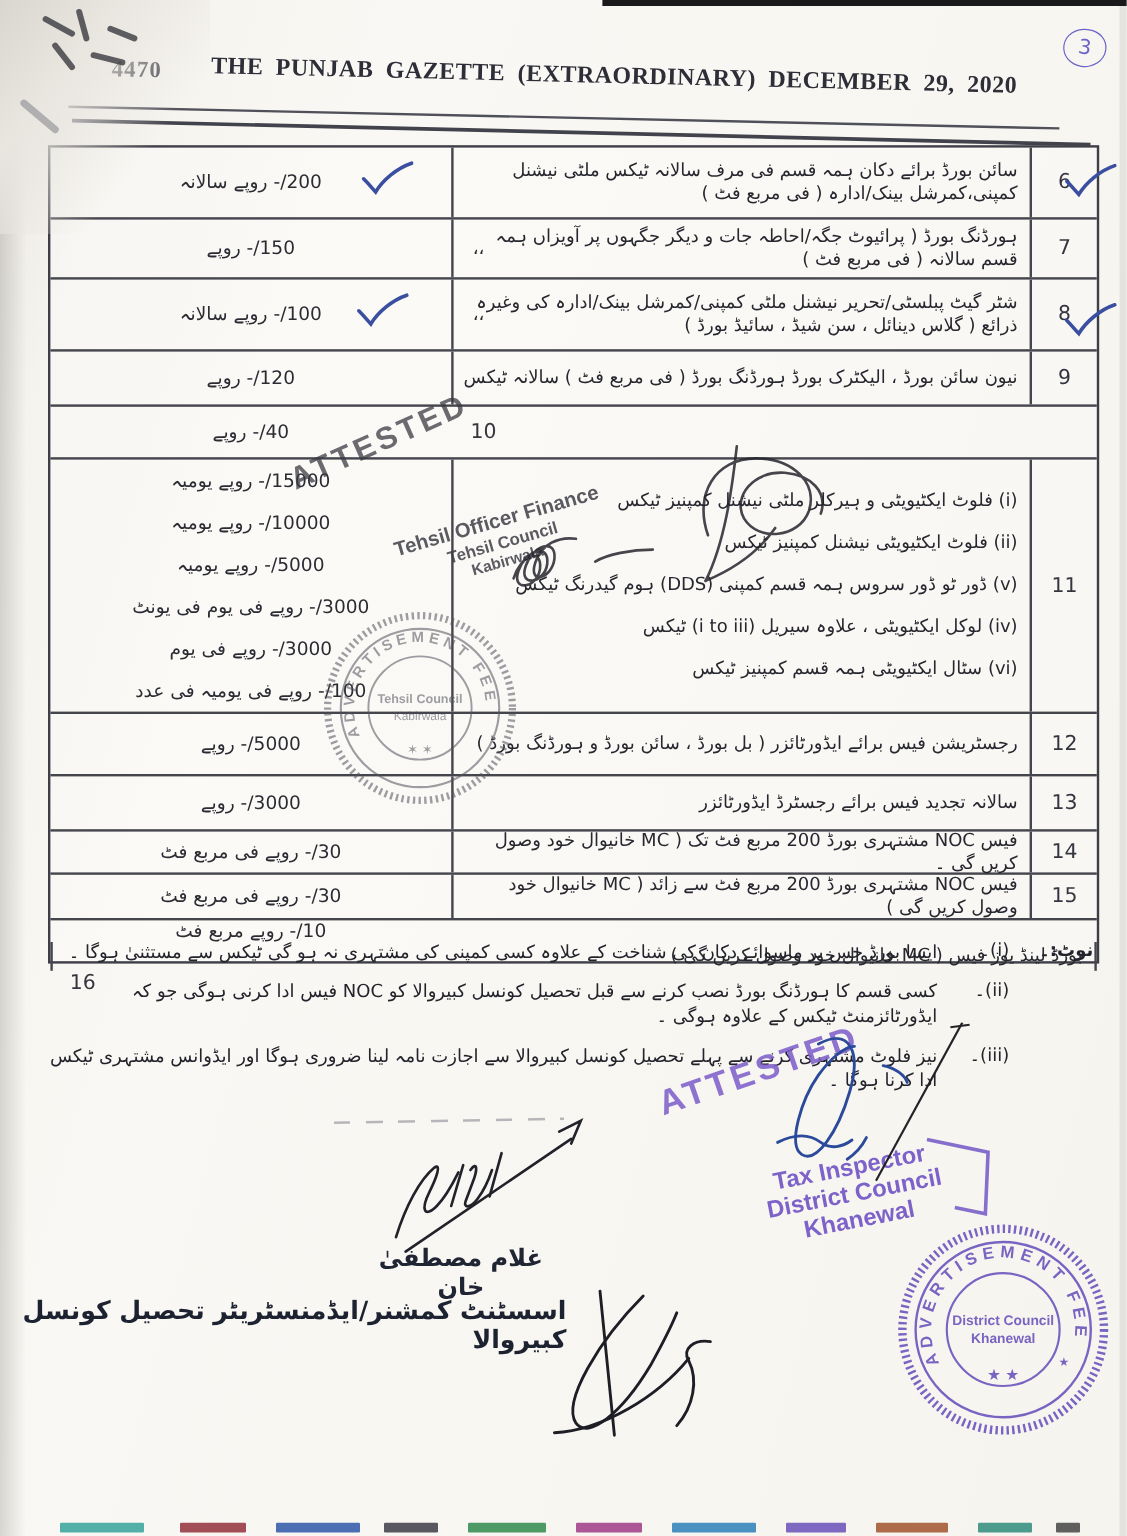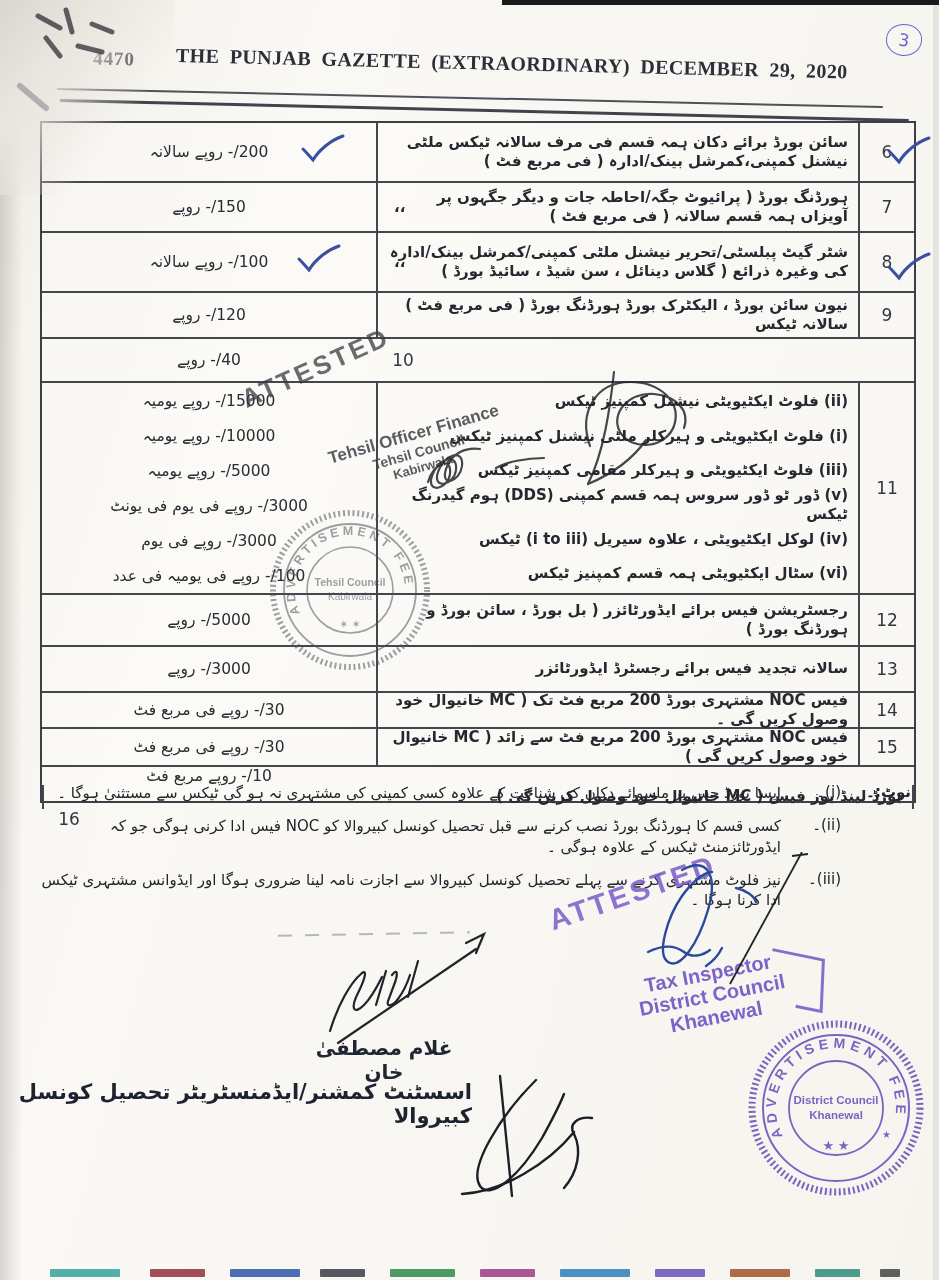--- a/index.html
+++ b/index.html
@@ -21,21 +21,21 @@
     border-radius:50% 46% 52% 48%;display:flex;align-items:center;justify-content:center;
     color:#6a64c8;font-size:17px;transform:rotate(8deg);}
   
   .ftable{left:40px;top:121px;width:872px;border:2px solid #3e3e46;background:rgba(255,255,255,.25);z-index:1;}
   .trow{display:flex;border-bottom:2px solid #45454d;}
   .trow:last-child{border-bottom:none;flex-direction:column;}
   .cell{box-sizing:border-box;}
   .fee{width:334px;display:flex;flex-direction:column;justify-content:center;}
   .fee-line{text-align:center;font-size:15.5px;color:#2b2b33;}
   .desc{flex:1;border-left:2px solid #45454d;border-right:2px solid #45454d;
-    display:flex;flex-direction:column;justify-content:center;padding:2px 10px 2px 8px;position:relative;font-weight:bold;}
+    display:flex;flex-direction:column;justify-content:center;padding:2px 10px 2px 8px;position:relative;}
   .desc-line{font-size:15px;color:#27272f;line-height:1.3;}
   .num{width:54px;display:flex;align-items:center;justify-content:center;
     font-size:17px;color:#35353f;}
   .trow:nth-child(1){height:58px}.trow:nth-child(2){height:48px}
   .trow:nth-child(3){height:58px}.trow:nth-child(4){height:44px}
   .trow:nth-child(5){height:42px}.trow:nth-child(6){height:210px}
   .trow:nth-child(7){height:50px}.trow:nth-child(8){height:44px}
   .trow:nth-child(9){height:34px}.trow:nth-child(10){height:36px}
   .trow:nth-child(11){height:34px}
   .trow:nth-child(6) .fee-line{height:35px;display:flex;align-items:center;justify-content:center;}
@@ -158,23 +158,22 @@
         <div class="trow">
           <div class="cell fee">
             <div class="fee-line" dir="rtl">15000/- روپے یومیہ</div>
             <div class="fee-line" dir="rtl">10000/- روپے یومیہ</div>
             <div class="fee-line" dir="rtl">5000/- روپے یومیہ</div>
             <div class="fee-line" dir="rtl">3000/- روپے فی یوم فی یونٹ</div>
             <div class="fee-line" dir="rtl">3000/- روپے فی یوم</div>
             <div class="fee-line" dir="rtl">100/- روپے فی یومیہ فی عدد</div>
           </div>
           <div class="cell desc">
+            <div class="desc-line" dir="rtl">(i) فلوٹ ایکٹیویٹی و ہیرکلر ملٹی نیشنل کمپنیز ٹیکس</div>
             <div class="desc-line" dir="rtl">(ii) فلوٹ ایکٹیویٹی نیشنل کمپنیز ٹیکس</div>
-            <div class="desc-line" dir="rtl">(i) فلوٹ ایکٹیویٹی و ہیرکلر ملٹی نیشنل کمپنیز ٹیکس</div>
-            <div class="desc-line" dir="rtl">(iii) فلوٹ ایکٹیویٹی و ہیرکلر مقامی کمپنیز ٹیکس</div>
             <div class="desc-line" dir="rtl">(v) ڈور ٹو ڈور سروس ہمہ قسم کمپنی (DDS) ہوم گیدرنگ ٹیکس</div>
             <div class="desc-line" dir="rtl">(iv) لوکل ایکٹیویٹی ، علاوہ سیریل (i to iii) ٹیکس</div>
             <div class="desc-line" dir="rtl">(vi) سٹال ایکٹیویٹی ہمہ قسم کمپنیز ٹیکس</div>
           </div>
           <div class="cell num">11</div>
         </div>
         <div class="trow">
           <div class="cell fee">
             <div class="fee-line" dir="rtl">5000/- روپے</div>
           </div>

